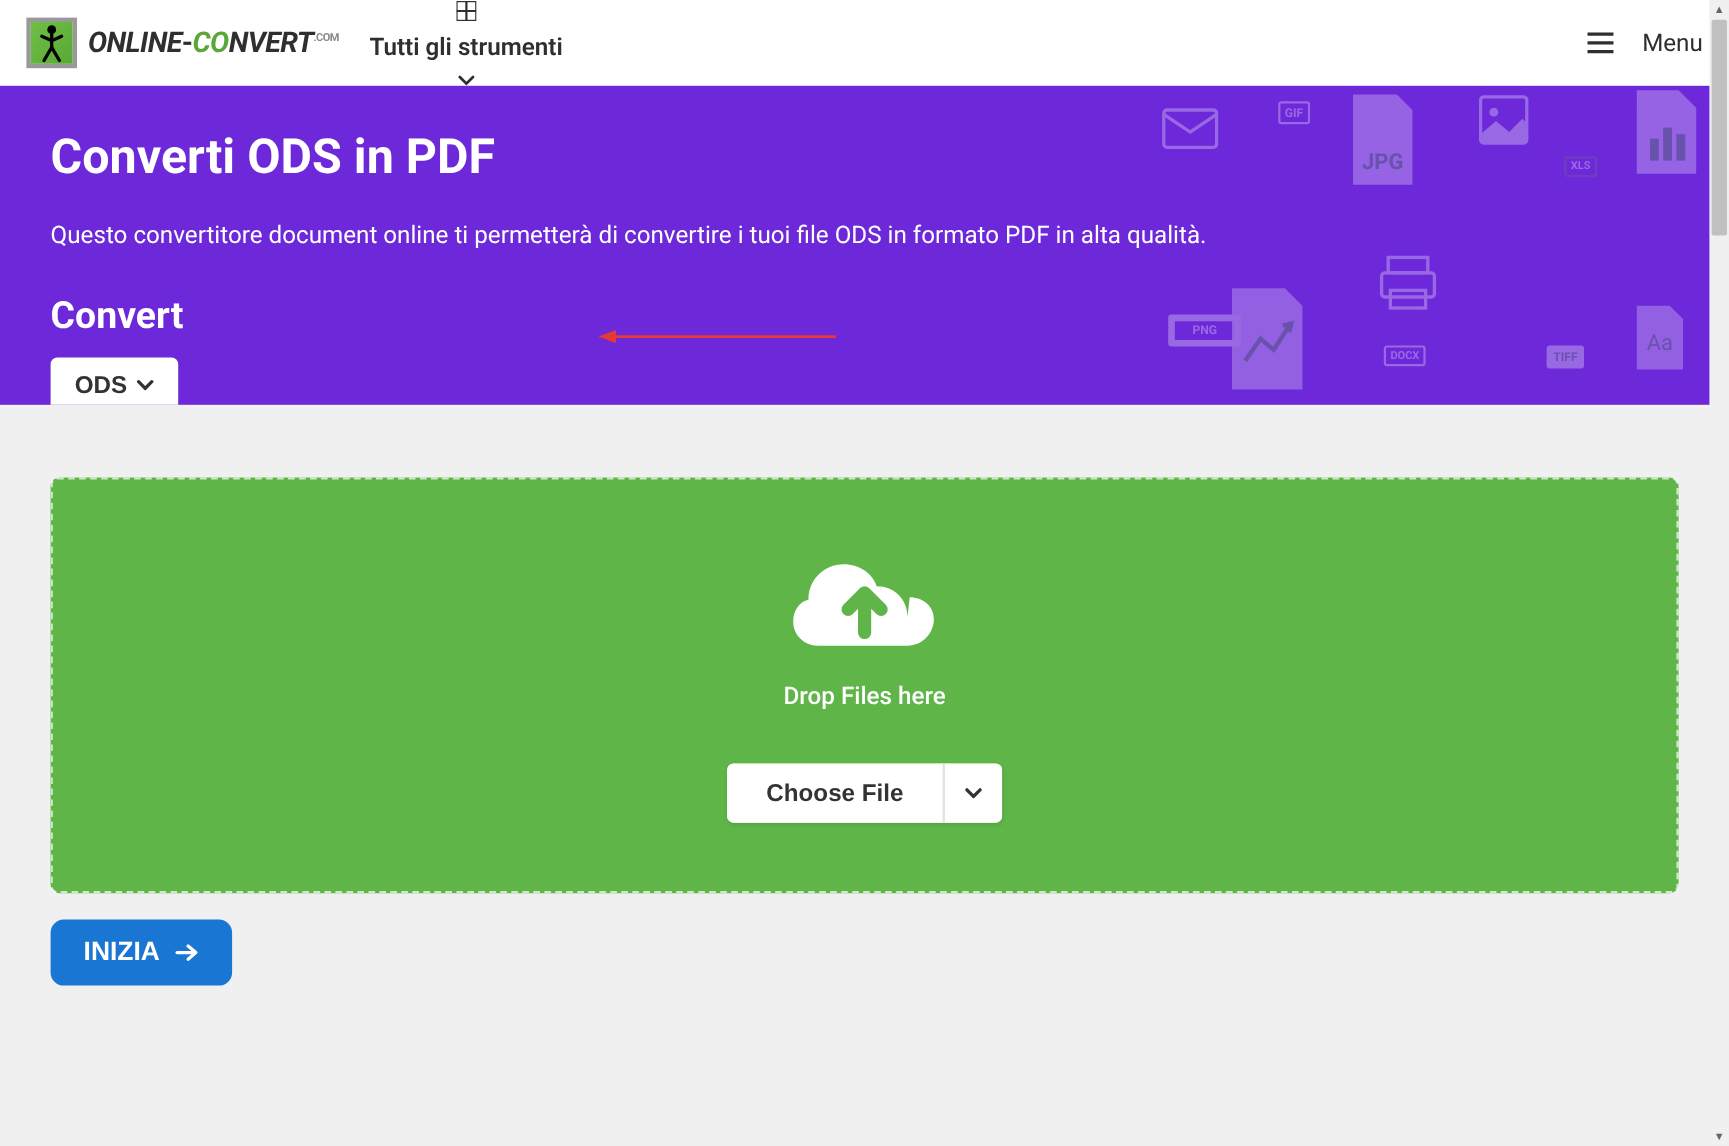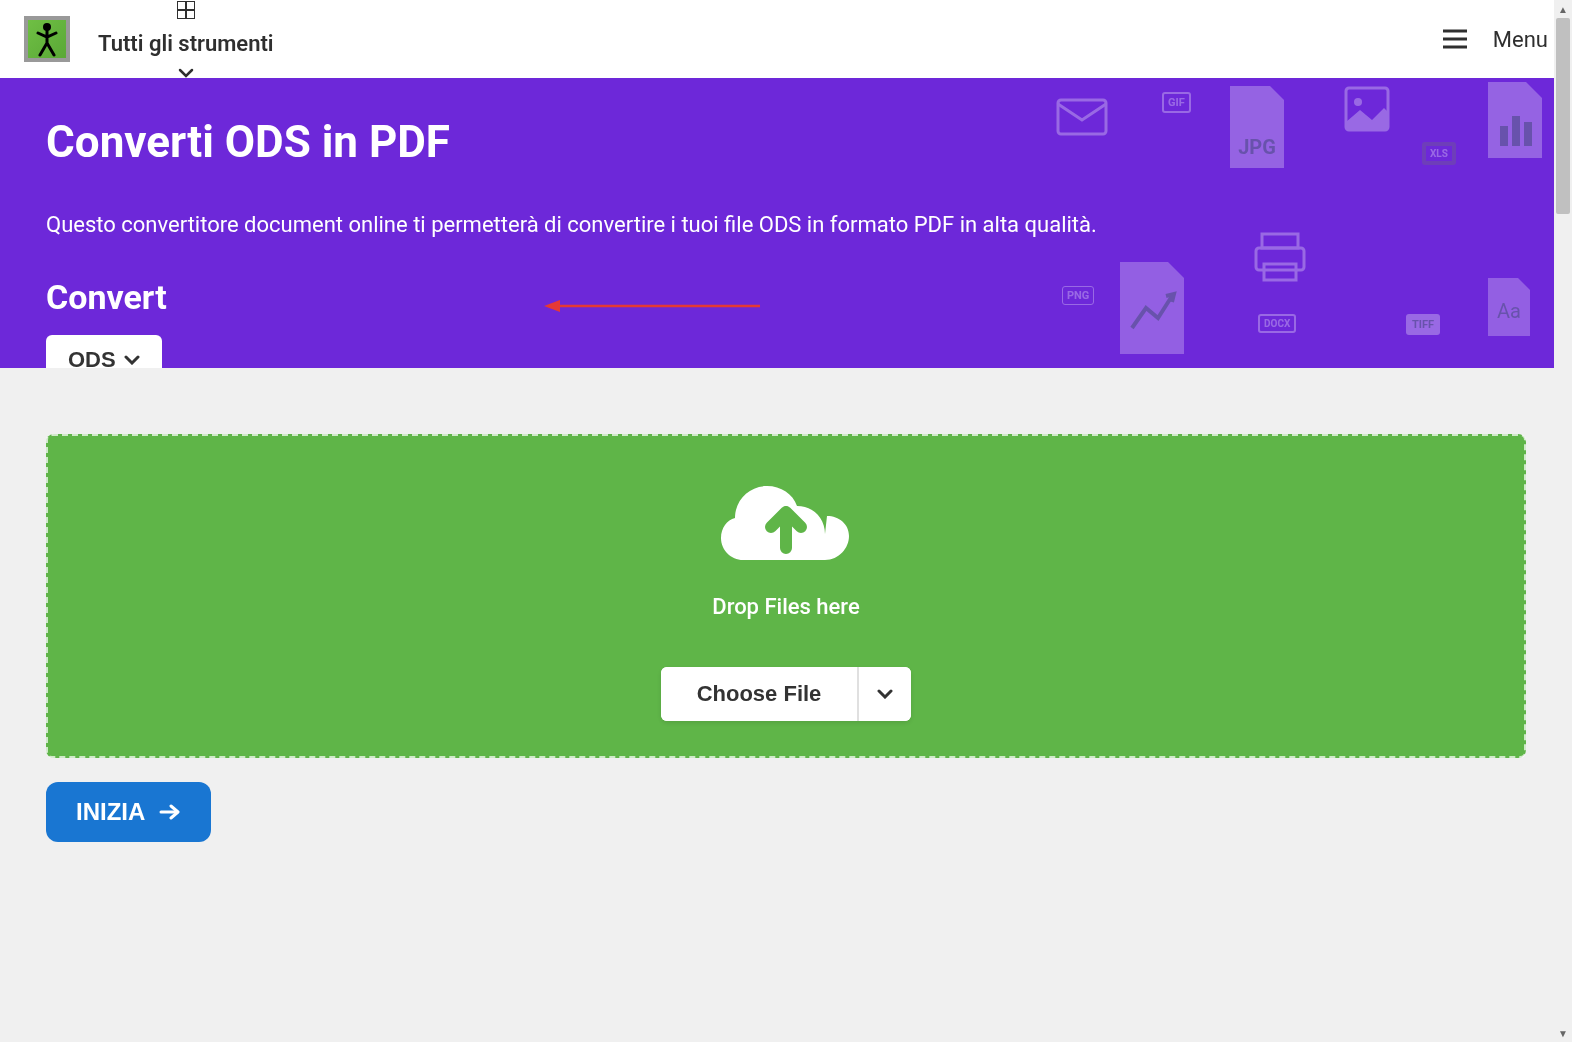--- a/index.html
+++ b/index.html
@@ -58,21 +58,21 @@
 
 
 .hero {
   background: #6d28d9;
   height: 290px;
   position: relative;
   overflow: hidden;
   padding: 38px 46px 30px;
   color: #fff;
 }
-.hero-title { font-size: 44px; font-weight: 700; margin-bottom: 44px; }
+.hero-title { font-size: 44px; font-weight: 700; margin-bottom: 34px; }
 .hero-desc { font-size: 22px; font-weight: 400; margin-bottom: 40px; }
 .convert-row { display: flex; align-items: flex-start; gap: 18px; flex-direction: column; }
 .convert-label { font-size: 34px; font-weight: 700; }
 .to-label { font-size: 34px; font-weight: 700; }
 .format-btn {
   background: #fff;
   color: #333;
   border: none;
   border-radius: 6px;
   padding: 12px 22px;
@@ -92,21 +92,21 @@
   top: 296px;
   left: 542px;
   pointer-events: none;
 }
 
 
 .content { padding: 66px 46px 0; }
 .upload-box {
   background: #5fb548;
   border-radius: 8px;
-  height: 324px;
+  height: 378px;
 }
 .upload-inner {
   border: 2px dashed rgba(255,255,255,0.7);
   border-radius: 6px;
   height: 100%;
   display: flex;
   flex-direction: column;
   align-items: center;
   justify-content: center;
   color: #fff;
@@ -181,20 +181,23 @@
   <div class="header-left">
     <div class="logo">
       <div class="logo-icon">
         <div class="logo-icon-inner">
           <svg width="30" height="36" viewBox="0 0 30 36">
             <circle cx="15" cy="6" r="4" fill="#000"></circle>
             <path d="M15 10 L15 22 M6 12 L15 16 L24 12 M15 22 L8 34 M15 22 L22 34" stroke="#000" stroke-width="3" fill="none" stroke-linecap="round"></path>
           </svg>
         </div>
       </div>
+      <span class="logo-text">
+        <span class="online">ONLINE</span><span>-</span><span class="convert"><span class="co">CO</span><span>NVERT</span></span><span class="com">.COM</span>
+      </span>
     </div>
     <div class="tools-link">
       <svg class="grid-icon" viewBox="0 0 18 18">
         <rect x="0" y="0" width="18" height="18" fill="none" stroke="#2f2f2f" stroke-width="2"></rect>
         <line x1="9" y1="0" x2="9" y2="18" stroke="#2f2f2f" stroke-width="2"></line>
         <line x1="0" y1="9" x2="18" y2="9" stroke="#2f2f2f" stroke-width="2"></line>
       </svg>
       <span>Tutti gli strumenti</span>
       <svg width="16" height="10" viewBox="0 0 16 10">
         <path d="M2 2 L8 8 L14 2" fill="none" stroke="#2f2f2f" stroke-width="2.5" stroke-linecap="round"></path>
@@ -220,33 +223,33 @@
     <div class="bg-icon" style="top:14px;left:150px;border:2px solid #fff;padding:2px 4px;font-size:11px;font-weight:700;border-radius:3px">GIF</div>
     <svg class="bg-icon" style="top:4px;left:210px" width="70" height="90">
         <path d="M8 4 L48 4 L62 18 L62 86 L8 86 Z" fill="#fff" opacity="0.9"></path>
         <text x="35" y="72" font-size="20" font-weight="700" fill="#5fb548" text-anchor="middle">JPG</text>
       </svg>
     <svg class="bg-icon" style="top:6px;left:330px" width="50" height="50">
         <rect x="4" y="4" width="42" height="42" rx="3" fill="none" stroke="#fff" stroke-width="3"></rect>
         <circle cx="16" cy="18" r="4" fill="#fff"></circle>
         <path d="M4 38 L18 26 L30 36 L42 24 L46 28 L46 46 L4 46 Z" fill="#fff"></path>
       </svg>
-    <div class="bg-icon" style="top:64px;left:410px;border:4px solid #737373;padding:2px 4px;font-size:10px;font-weight:700;border-radius:3px">XLS</div>
+    <div class="bg-icon" style="top:64px;left:410px;border:2px solid #737373;padding:2px 4px;font-size:10px;font-weight:700;border-radius:3px">XLS</div>
     <svg class="bg-icon" style="top:0px;left:470px" width="66" height="84">
         <path d="M6 4 L44 4 L60 20 L60 80 L6 80 Z" fill="#fff" opacity="0.9"></path>
         <rect x="18" y="48" width="8" height="20" fill="#5fb548"></rect>
         <rect x="30" y="38" width="8" height="30" fill="#5fb548"></rect>
         <rect x="42" y="44" width="8" height="24" fill="#5fb548"></rect>
       </svg>
     <svg class="bg-icon" style="top:150px;left:240px" width="56" height="56">
         <rect x="10" y="6" width="36" height="14" fill="none" stroke="#fff" stroke-width="3"></rect>
         <rect x="4" y="20" width="48" height="22" rx="3" fill="none" stroke="#fff" stroke-width="3"></rect>
         <rect x="12" y="36" width="32" height="16" fill="none" stroke="#fff" stroke-width="3"></rect>
       </svg>
-    <div class="bg-icon" style="top:208px;left:50px;border:1px solid #ffffff;padding:2px 4px;font-size:11px;font-weight:700;border-radius:3px">PNG</div>
+    <div class="bg-icon" style="top:208px;left:50px;border:6px solid #ffffff;padding:2px 16px;font-size:11px;font-weight:700;border-radius:3px">PNG</div>
     <svg class="bg-icon" style="top:180px;left:100px" width="80" height="100">
         <path d="M8 4 L56 4 L72 20 L72 96 L8 96 Z" fill="#fff" opacity="0.85"></path>
         <path d="M20 70 L34 50 L46 60 L60 38" fill="none" stroke="#5fb548" stroke-width="4"></path>
         <path d="M54 38 L62 36 L60 44" fill="none" stroke="#5fb548" stroke-width="4"></path>
       </svg>
     <div class="bg-icon" style="top:236px;left:246px;border:2px solid #fff;padding:2px 4px;font-size:10px;font-weight:700;border-radius:3px">DOCX</div>
     <div class="bg-icon" style="top:236px;left:394px;background:#fff;color:#5fb548;padding:4px 6px;font-size:11px;font-weight:700;border-radius:3px">TIFF</div>
     <svg class="bg-icon" style="top:196px;left:470px" width="54" height="66">
         <path d="M6 4 L36 4 L48 16 L48 62 L6 62 Z" fill="#fff" opacity="0.85"></path>
         <text x="27" y="44" font-size="20" font-weight="400" fill="#5fb548" text-anchor="middle">Aa</text>

